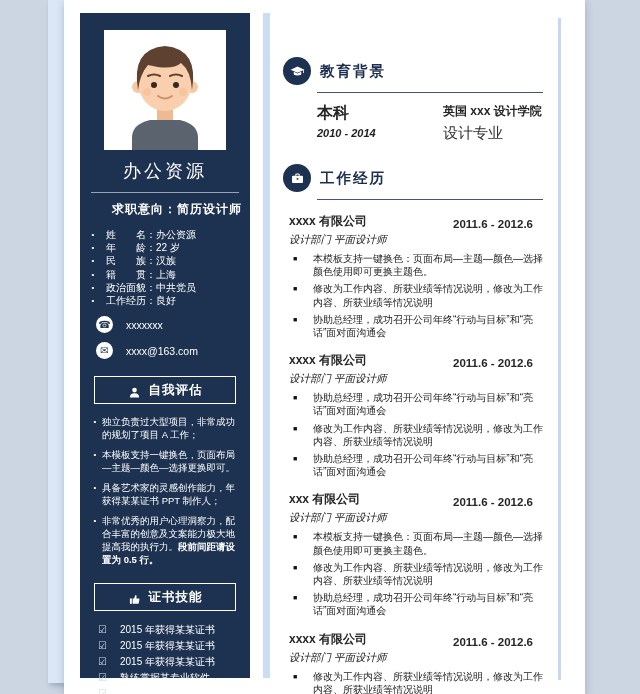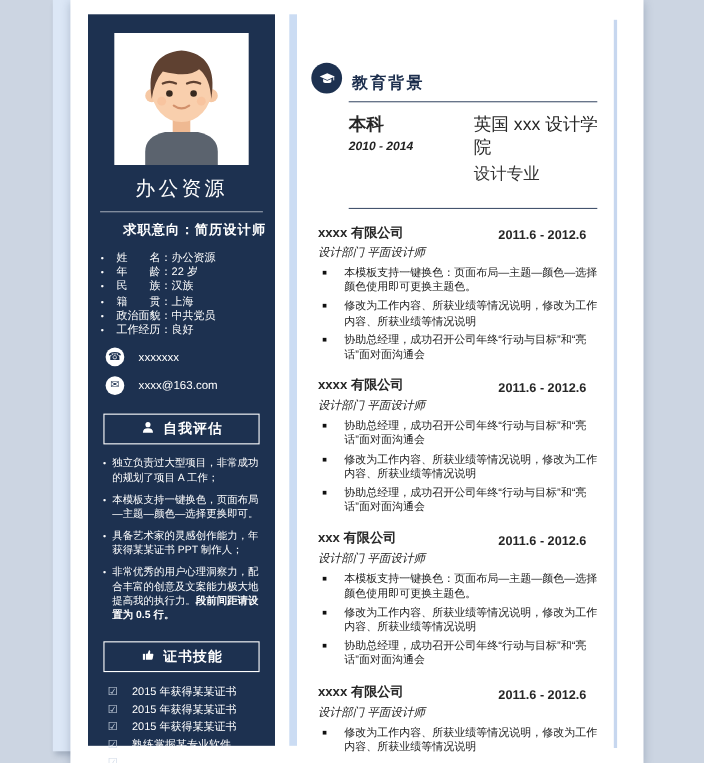--- a/index.html
+++ b/index.html
@@ -21,41 +21,41 @@
   .name{ text-align:center;font-size:18px;letter-spacing:3px;margin-top:9px;font-weight:500;}
   .name-rule{height:1px;background:rgba(255,255,255,.55);margin:9px 11px 0;}
   .objective{text-align:center;font-size:12px;font-weight:bold;margin-top:8px;letter-spacing:1px;padding-left:24px;}
   .details{margin:10px 0 0;padding:0;list-style:none;}
   .details li{display:flex;font-size:10px;line-height:13.2px;}
   .details .dot{width:26px;text-align:center;font-size:8px;}
   .contact-row{display:flex;align-items:center;margin:9px 0 0 16px;font-size:10.5px;}
   .c-ic{width:17px;height:17px;border-radius:50%;background:#fff;color:#1d3150;
         display:flex;align-items:center;justify-content:center;font-size:10px;margin-right:13px;flex:0 0 17px;}
   .side-box{width:108px;margin:17px auto 11px;border:1px solid #fff;padding:5px 16px 4px;
-        display:flex;align-items:flex-start;justify-content:center;gap:8px;font-size:12.5px;font-weight:bold;letter-spacing:1px;}
+        display:flex;align-items:flex-end;justify-content:center;gap:8px;font-size:12.5px;font-weight:bold;letter-spacing:1px;}
   .side-box svg{width:13px;height:13px;}
   .se-items{margin:0;padding:0 10px 0 8px;list-style:none;}
   .se-items li{display:flex;font-size:9.5px;line-height:13px;margin-bottom:7px;}
   .se-items .dot{width:14px;text-align:center;font-size:8px;flex:0 0 14px;}
   .se-items b{font-weight:bold;}
   .certs{margin:6px 0 0;padding:0;list-style:none;}
   .certs li{display:flex;align-items:center;font-size:10px;line-height:16px;margin-left:18px;}
   .certs .chk{width:12px;margin-right:10px;font-size:10px;color:#cfd8e6;}
   
   .content{position:absolute;left:219px;top:57px;width:264px;color:#262626;}
-  .sec-head{display:flex;align-items:flex-end;}
+  .sec-head{display:flex;align-items:center;}
   .sec-circle{width:28px;height:28px;border-radius:50%;background:#1d3150;display:flex;align-items:center;justify-content:center;flex:0 0 28px;}
   .sec-circle svg{width:15px;height:15px;}
   .sec-title{margin-left:9px;font-size:14.5px;font-weight:bold;color:#1c2e4d;letter-spacing:2px;}
   .rule{height:1px;background:#44546e;margin:7px 4px 0 34px;}
   .edu-row{display:flex;margin:10px 0 21px 34px;}
   .edu-left{width:126px;}
   .degree{font-size:16px;font-weight:bold;}
   .eperiod{font-size:11px;font-style:italic;font-weight:600;margin-top:3px;color:#222;}
-  .school{font-size:16px;font-weight:normal;}
+  .school{font-size:12px;font-weight:bold;}
   .major{font-size:15px;margin-top:4px;color:#333;}
   .work-list{margin-top:0;}
   .entry{margin-top:13px;}
   .entry-head{display:flex;justify-content:space-between;align-items:flex-end;padding:0 14px 0 6px;}
   .company{font-size:12px;font-weight:bold;}
   .period{font-size:11.5px;font-weight:bold;}
   .role{font-size:10.5px;font-style:italic;color:#222;margin:3px 0 5px 6px;}
   .bullets{margin:0;padding:0;list-style:none;}
   .bullets li{position:relative;padding-left:30px;font-size:10px;line-height:13.2px;margin-bottom:4px;color:#1a1a1a;}
   .bullets .sq{position:absolute;left:10px;top:0;font-size:7px;color:#111;}
@@ -209,20 +209,30 @@
           <div class="eperiod">2010 - 2014</div>
         </div>
         <div>
           <div class="school">英国 xxx 设计学院</div>
           <div class="major">设计专业</div>
         </div>
       </div>
     </section>
 
     <section>
+      <div class="sec-head">
+        <span class="sec-circle">
+          <svg viewBox="0 0 24 24">
+              <path d="M9.2 7.5 V6.3 Q9.2 4.8 10.7 4.8 h2.6 Q14.8 4.8 14.8 6.3 V7.5" stroke="#fff" stroke-width="1.7" fill="none"></path>
+              <rect x="3.2" y="7.5" width="17.6" height="11.5" rx="1.6" fill="#fff"></rect>
+              <rect x="10.7" y="11.4" width="2.6" height="2.6" fill="#1d3150"></rect>
+            </svg>
+        </span>
+        <span class="sec-title">工作经历</span>
+      </div>
       <div class="rule"></div>
 
       <div class="work-list">
 
         <div class="entry">
           <div class="entry-head">
             <span class="company">xxxx 有限公司</span>
             <span class="period">2011.6 - 2012.6</span>
           </div>
           <div class="role">设计部门 平面设计师</div>

